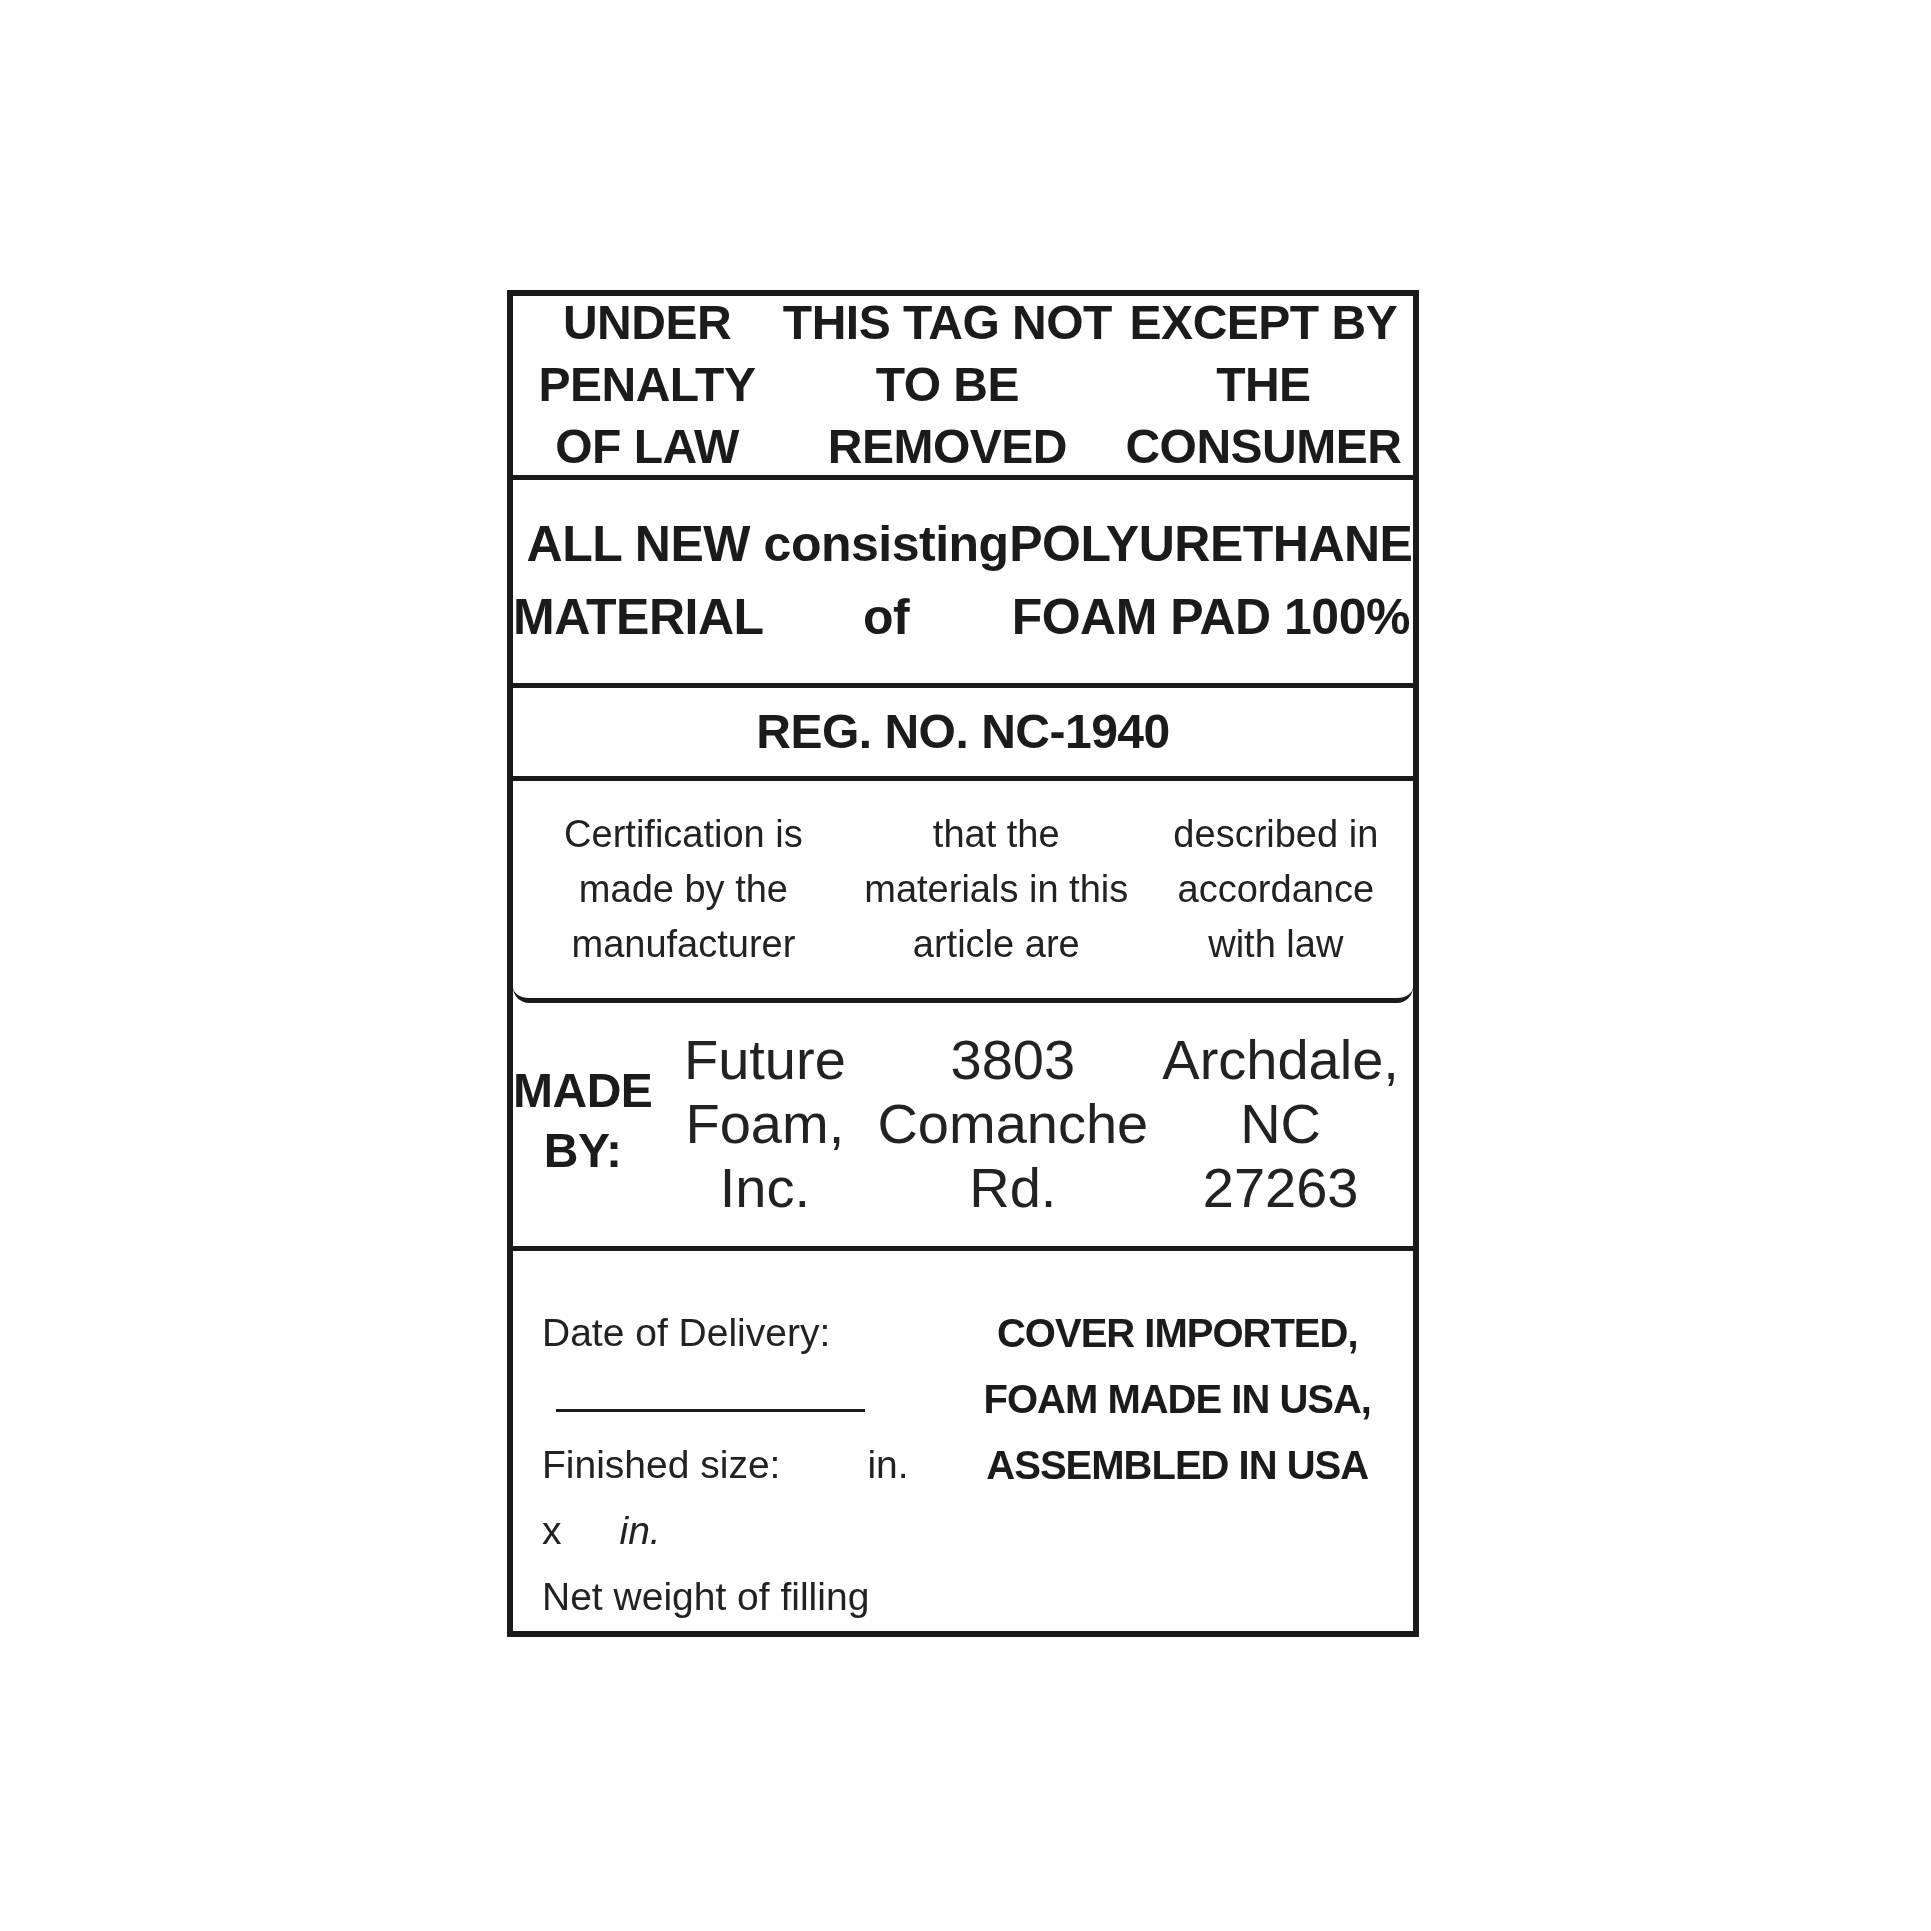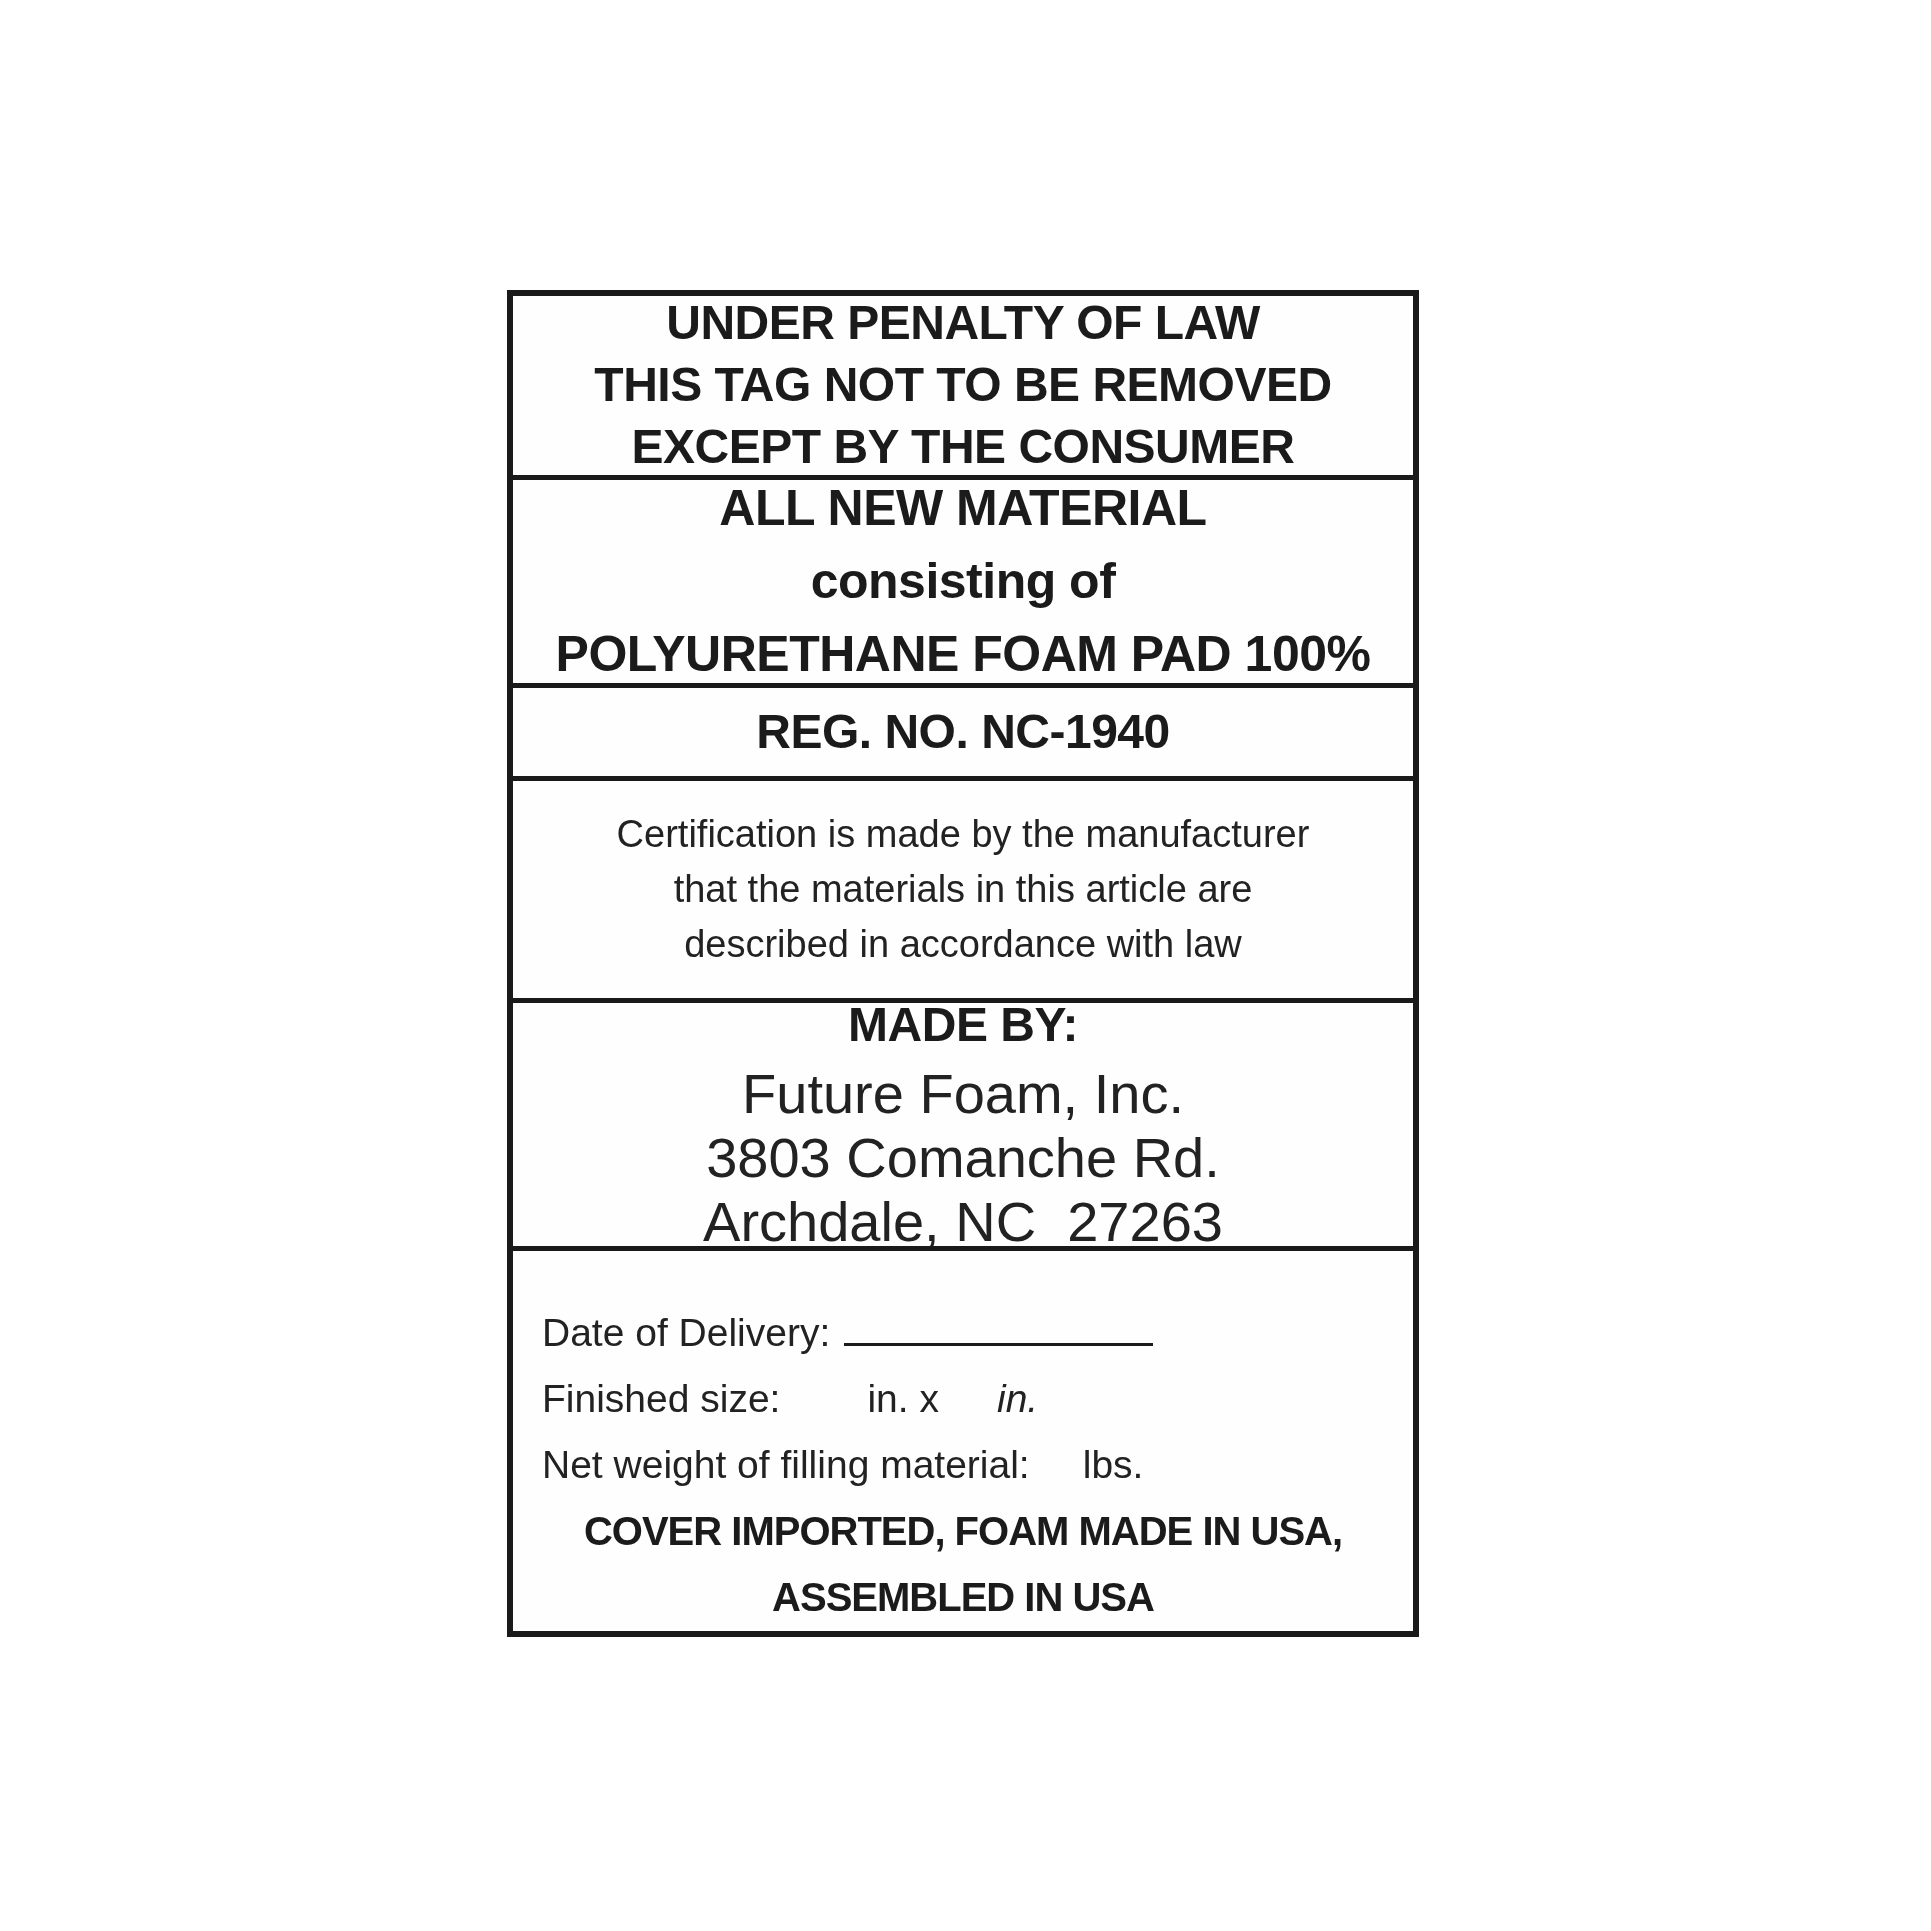--- a/index.html
+++ b/index.html
@@ -26,34 +26,34 @@
     box-sizing: border-box;
     border: 6.8px solid #1a1a1a;
     background: #fefefe;
     display: flex;
     flex-direction: column;
   }
   .section {
     box-sizing: border-box;
     border-bottom: 5.8px solid #1a1a1a;
     display: flex;
-    flex-direction: column;
+    flex-direction: row;
     align-items: center;
     justify-content: center;
     text-align: center;
     overflow: hidden;
   }
   .section:last-child { border-bottom: none; }
 
   [data-bind] { white-space: pre-wrap; }
 
   .sec-penalty      { height: 196px; }
   .sec-material     { height: 222px; }
   .sec-registration { height: 99px; }
-  .sec-certification{ height: 237px; }
+  .sec-certification{ height: 237px; border-radius: 16px; }
   .sec-madeby       { height: 264px; }
   .sec-details      { height: 362px; align-items: stretch; justify-content: space-between;
                       text-align: left; padding: 9.7px 0 11.6px 0; margin-top: 40px; }
 
   .bold-line {
     font-weight: bold;
     font-size: 48px;
     line-height: 62px;
     letter-spacing: -0.5px;
   }

